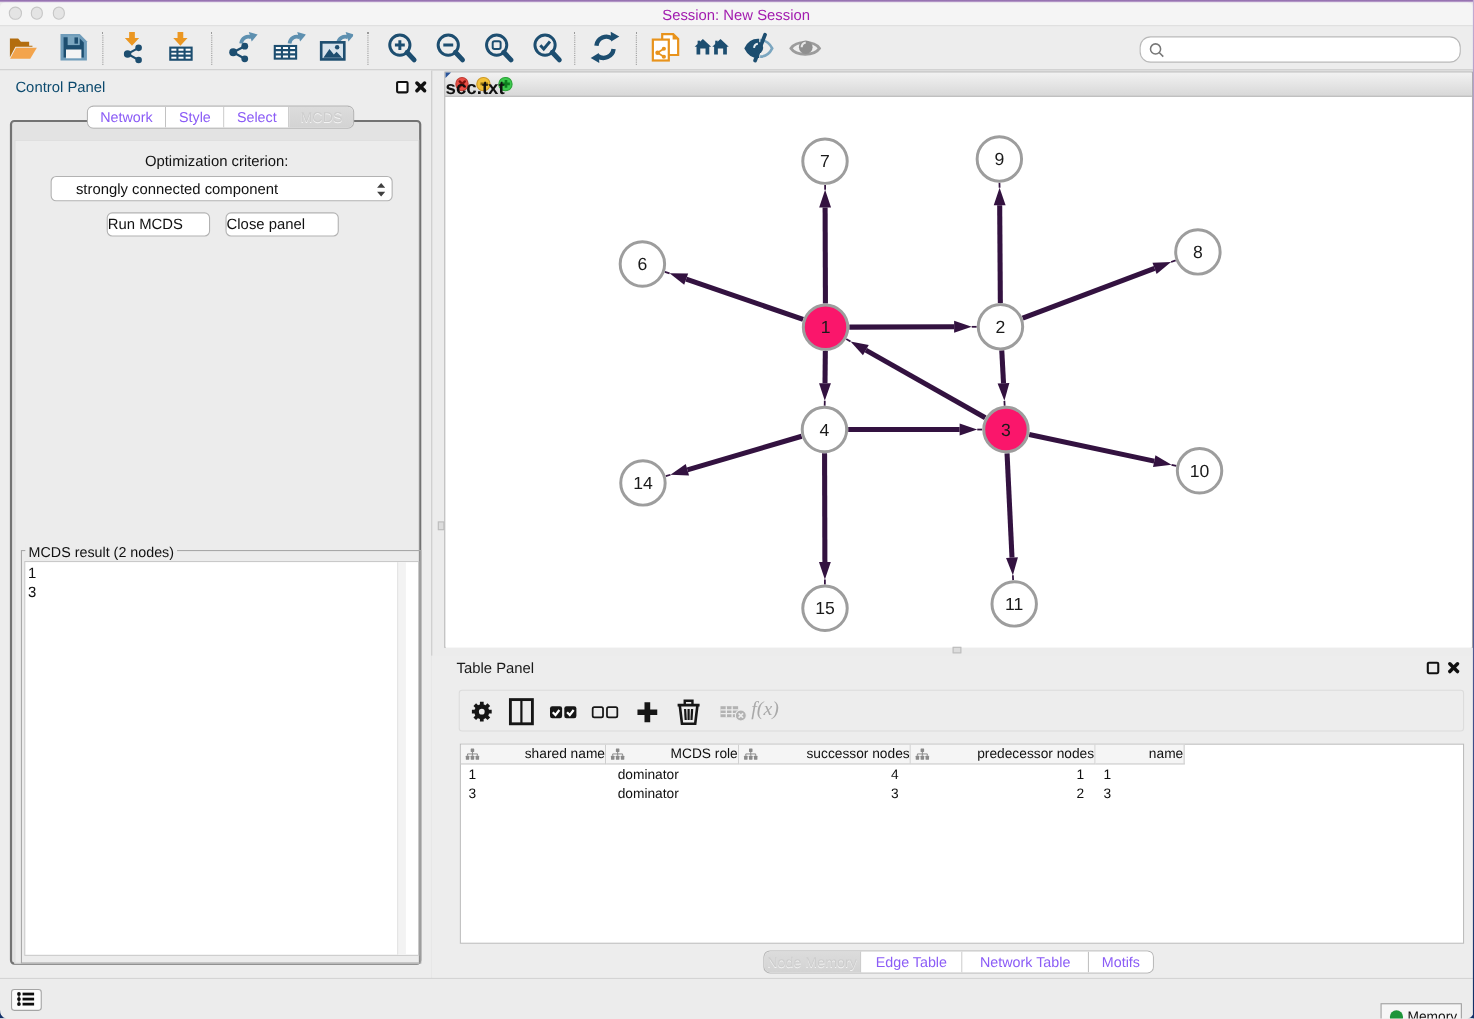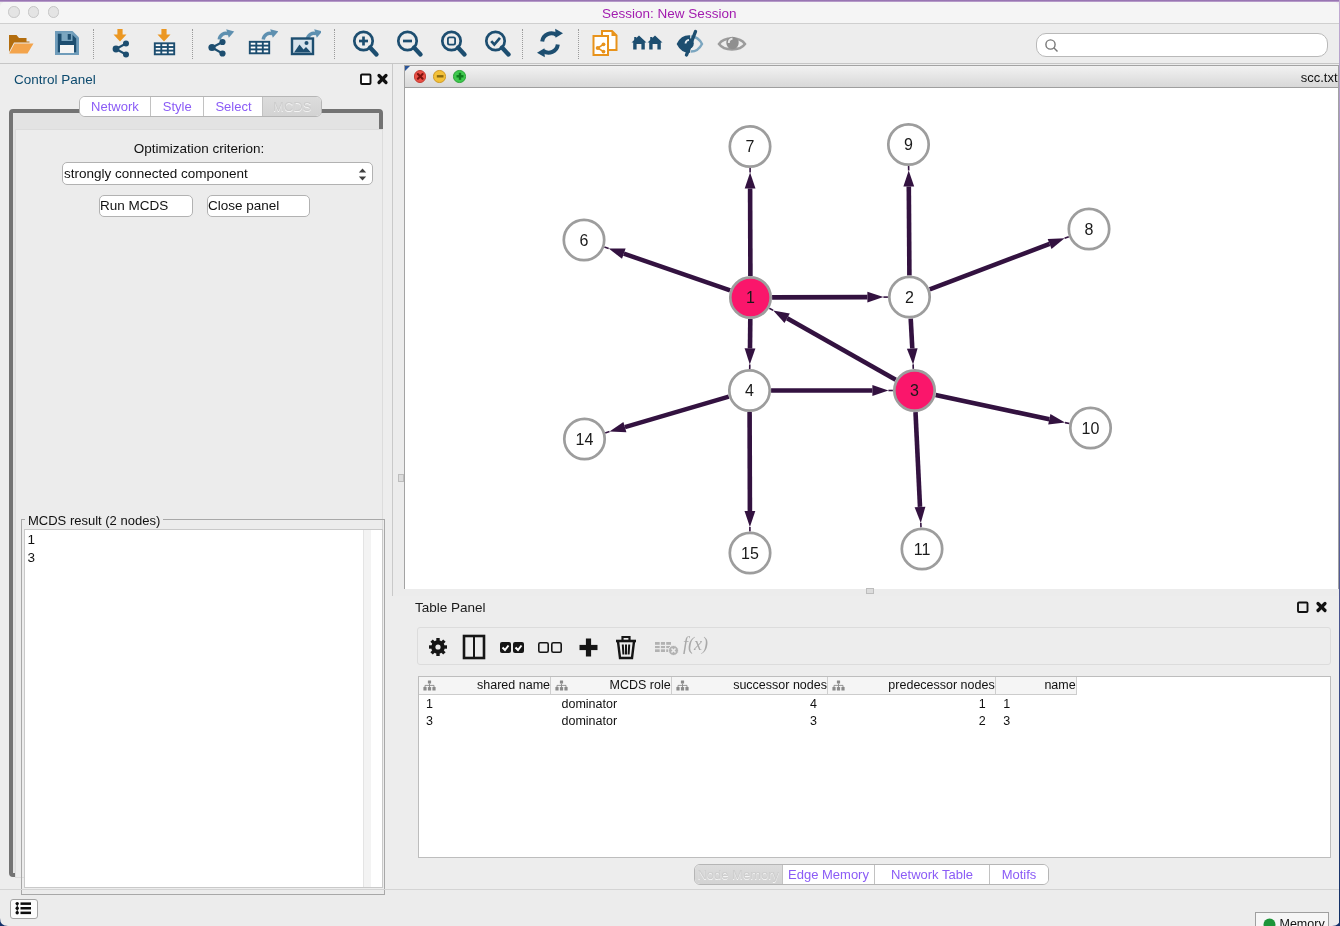--- a/index.html
+++ b/index.html
@@ -8,42 +8,42 @@
 #topstrip{left:0;top:0;width:1340px;height:2px;background:linear-gradient(#8a63a8,#c3abd3)}
 #rightstrip{left:1338.5px;top:0;width:1.5px;height:926px;background:linear-gradient(#c3abd3,#7a74aa 40%,#3a4a86 75%,#102e64)}
 #titlebar{left:0;top:2px;width:1338.5px;height:22px;background:#f5f5f5;border-bottom:1px solid #cfcfcf;border-radius:5px 5px 0 0}
 .tl{position:absolute;top:4px;width:11.5px;height:11.5px;border-radius:50%;background:#e4e4e4;border:1px solid #c6c6c6}
 #wtitle{position:absolute;left:0;right:0;top:3.5px;text-align:center;font-size:13.5px;color:#a21caf}
 #toolbar{left:0;top:24px;width:1338.5px;height:40px;background:#ededed;border-bottom:1px solid #c6c6c6}
 .sep{position:absolute;top:5px;height:30px;width:0;border-left:1px dotted #9a9a9a}
 #searchbox{position:absolute;left:1036px;top:9px;width:292px;height:24px;background:#fff;border:1px solid #b9b9b9;border-radius:10px}
 #cpanel{left:0;top:64px;width:392.5px;height:826px;background:#ededed;font-size:13.5px;border-right:1px solid #c9c9c9}
 #cphead{position:absolute;left:14px;top:8px;color:#0c4a6e}
-#tabpane{position:absolute;left:9px;top:45px;width:374px;height:768px;background:#e3e3e3;border:4px solid #737373;border-radius:4px}
+#tabpane{position:absolute;left:9px;top:45px;width:374px;height:768px;background:#e3e3e3;border:2px solid #737373;border-radius:4px}
 #tabinner{position:absolute;left:2px;top:16px;width:368px;height:749px;background:#ececec;border:1px solid #dcdcdc}
 .seg{position:absolute;display:flex;height:21px;border:1px solid #b5b5b5;border-radius:6px;overflow:hidden;background:#fff}
 .seg div{height:100%;display:flex;align-items:center;justify-content:center;font-size:13px;color:#8b5cf6;border-right:1px solid #c2c2c2;background:#fff}
 .seg div:last-child{border-right:none}
 .seg .on{background:linear-gradient(#dcdcdc,#d3d3d3);color:#cdcdcd;text-shadow:0 1px 0 #f4f4f4}
 #cptabs{left:79px;top:32px;width:243px;z-index:5}
 #cptabs .t1{width:71.5px}#cptabs .t2{width:54px}#cptabs .t3{width:59.5px}#cptabs .t4{width:58px}
 #optlabel{position:absolute;left:0;width:372px;top:28px;text-align:center;color:#111}
-#combo{position:absolute;left:49px;top:48.5px;width:311px;height:23px;background:#fff;border:1px solid #b2b2b2;border-radius:5px;color:#111;line-height:21px;padding-left:1px}
+#combo{position:absolute;left:35px;top:48.5px;width:311px;height:23px;background:#fff;border:1px solid #b2b2b2;border-radius:5px;color:#111;line-height:21px;padding-left:22px}
 .btn{position:absolute;height:22px;background:#fff;border:1px solid #b2b2b2;border-radius:5px;color:#111;text-align:left;line-height:20px}
 #runbtn{left:86px;top:82px;width:93.5px}
 #closebtn{left:194px;top:82px;width:103px}
-#grpbox{position:absolute;left:8px;top:406px;width:364px;height:376px;border:1px solid #a8a8a8}
+#grpbox{position:absolute;left:8px;top:389px;width:364px;height:376px;border:1px solid #a8a8a8}
 #grplegend{position:absolute;left:3px;top:-7px;background:#ececec;padding:0 3px;font-size:13px;color:#111}
 #mcdslist{position:absolute;left:2px;top:9px;width:359px;height:359px;background:#fff;border:1px solid #c9c9c9;font-size:13.5px;color:#111;line-height:17.5px;padding:1px 0 0 2.5px}
 #mscroll{position:absolute;left:341px;top:10px;width:8px;height:357px;background:#f3f3f3;border-left:1px solid #e4e4e4}
 #vsplit{left:398px;top:474px;width:6px;height:8px;background:#dcdcdc;border:1px solid #bdbdbd}
 #hsplit{left:865.5px;top:587.5px;width:8px;height:6px;background:#dcdcdc;border:1px solid #bdbdbd}
 #netwin{left:404px;top:65px;width:934.5px;height:524px;background:#fff;border:1px solid #a3a3a3}
 #nettitle{position:absolute;left:0;top:0;width:100%;height:21.5px;background:linear-gradient(#f2f2f2,#d8d8d8);border-bottom:1px solid #9f9f9f}
-#netname{position:absolute;left:0;right:0;top:3.5px;text-align:right;font-size:13px;font-weight:400;color:#111}
+#netname{position:absolute;left:0;right:0;top:3.5px;text-align:left;font-size:17px;font-weight:700;color:#111}
 .mac{position:absolute;top:4px;width:12.5px;height:12.5px;border-radius:50%}
 #corner{position:absolute;left:0;top:0;width:0;height:0;border-right:5px solid transparent;border-top:5px solid #2a5599}
 #canvas{position:absolute;left:0;top:21.5px;width:932.5px;height:501px;background:#fff;overflow:hidden}
 #tpanel{left:392px;top:596px;width:946.5px;height:293px;background:#ededed}
 #tphead{position:absolute;left:23px;top:4px;font-size:13.5px;color:#1a1a1a}
 #ttoolbar{position:absolute;left:25px;top:31px;width:914px;height:38px;border:1px solid #dcdcdc;border-radius:3px}
 #ttable{position:absolute;left:26px;top:80px;width:912.5px;height:182px;background:#fff;border:1px solid #bdbdbd}
 .th{position:absolute;top:0;height:18px;background:#f5f5f5;border-right:1px solid #cecece;border-bottom:1px solid #cccccc;text-align:right;line-height:17px;font-size:12.5px;color:#111}
 .td{position:absolute;font-size:12.5px;color:#111;height:17.5px;line-height:17.5px}
 #btabs{left:693.5px;top:864px;width:355.5px}
@@ -454,21 +454,21 @@
 <div class="abs" style="left:683px;top:634px;width:34px;font-family:'Liberation Serif',serif;font-style:italic;font-size:18px;color:#a9a9a9">f(x)</div>
 <svg class="abs" style="left:1296px;top:601px" width="34" height="13" viewBox="0 0 34 13">
     <rect x="2" y="1.5" width="9.5" height="9.5" fill="none" stroke="#111" stroke-width="1.9" rx="1"></rect>
     <g stroke="#111" stroke-width="3.2" stroke-linecap="round">
       <line x1="22" y1="2.5" x2="29" y2="9.5"></line>
       <line x1="29" y1="2.5" x2="22" y2="9.5"></line>
     </g>
   </svg>
 <div class="seg abs" id="btabs">
     <div class="t1 on">Node Memory</div>
-    <div class="t2">Edge Memory</div>
+    <div class="t2">Edge Table</div>
     <div class="t3">Network Table</div>
     <div class="t4">Motifs</div>
   </div>
 <div class="abs" id="statusline"></div>
 <div class="abs" id="listbtn">
   <svg width="25" height="16.5" viewBox="0 0 25 16.5">
       <g fill="#0d0d0d">
         <circle cx="6.2" cy="3.6" r="1.7"></circle>
         <circle cx="6.2" cy="8.2" r="1.7"></circle>
         <circle cx="6.2" cy="12.8" r="1.7"></circle>

